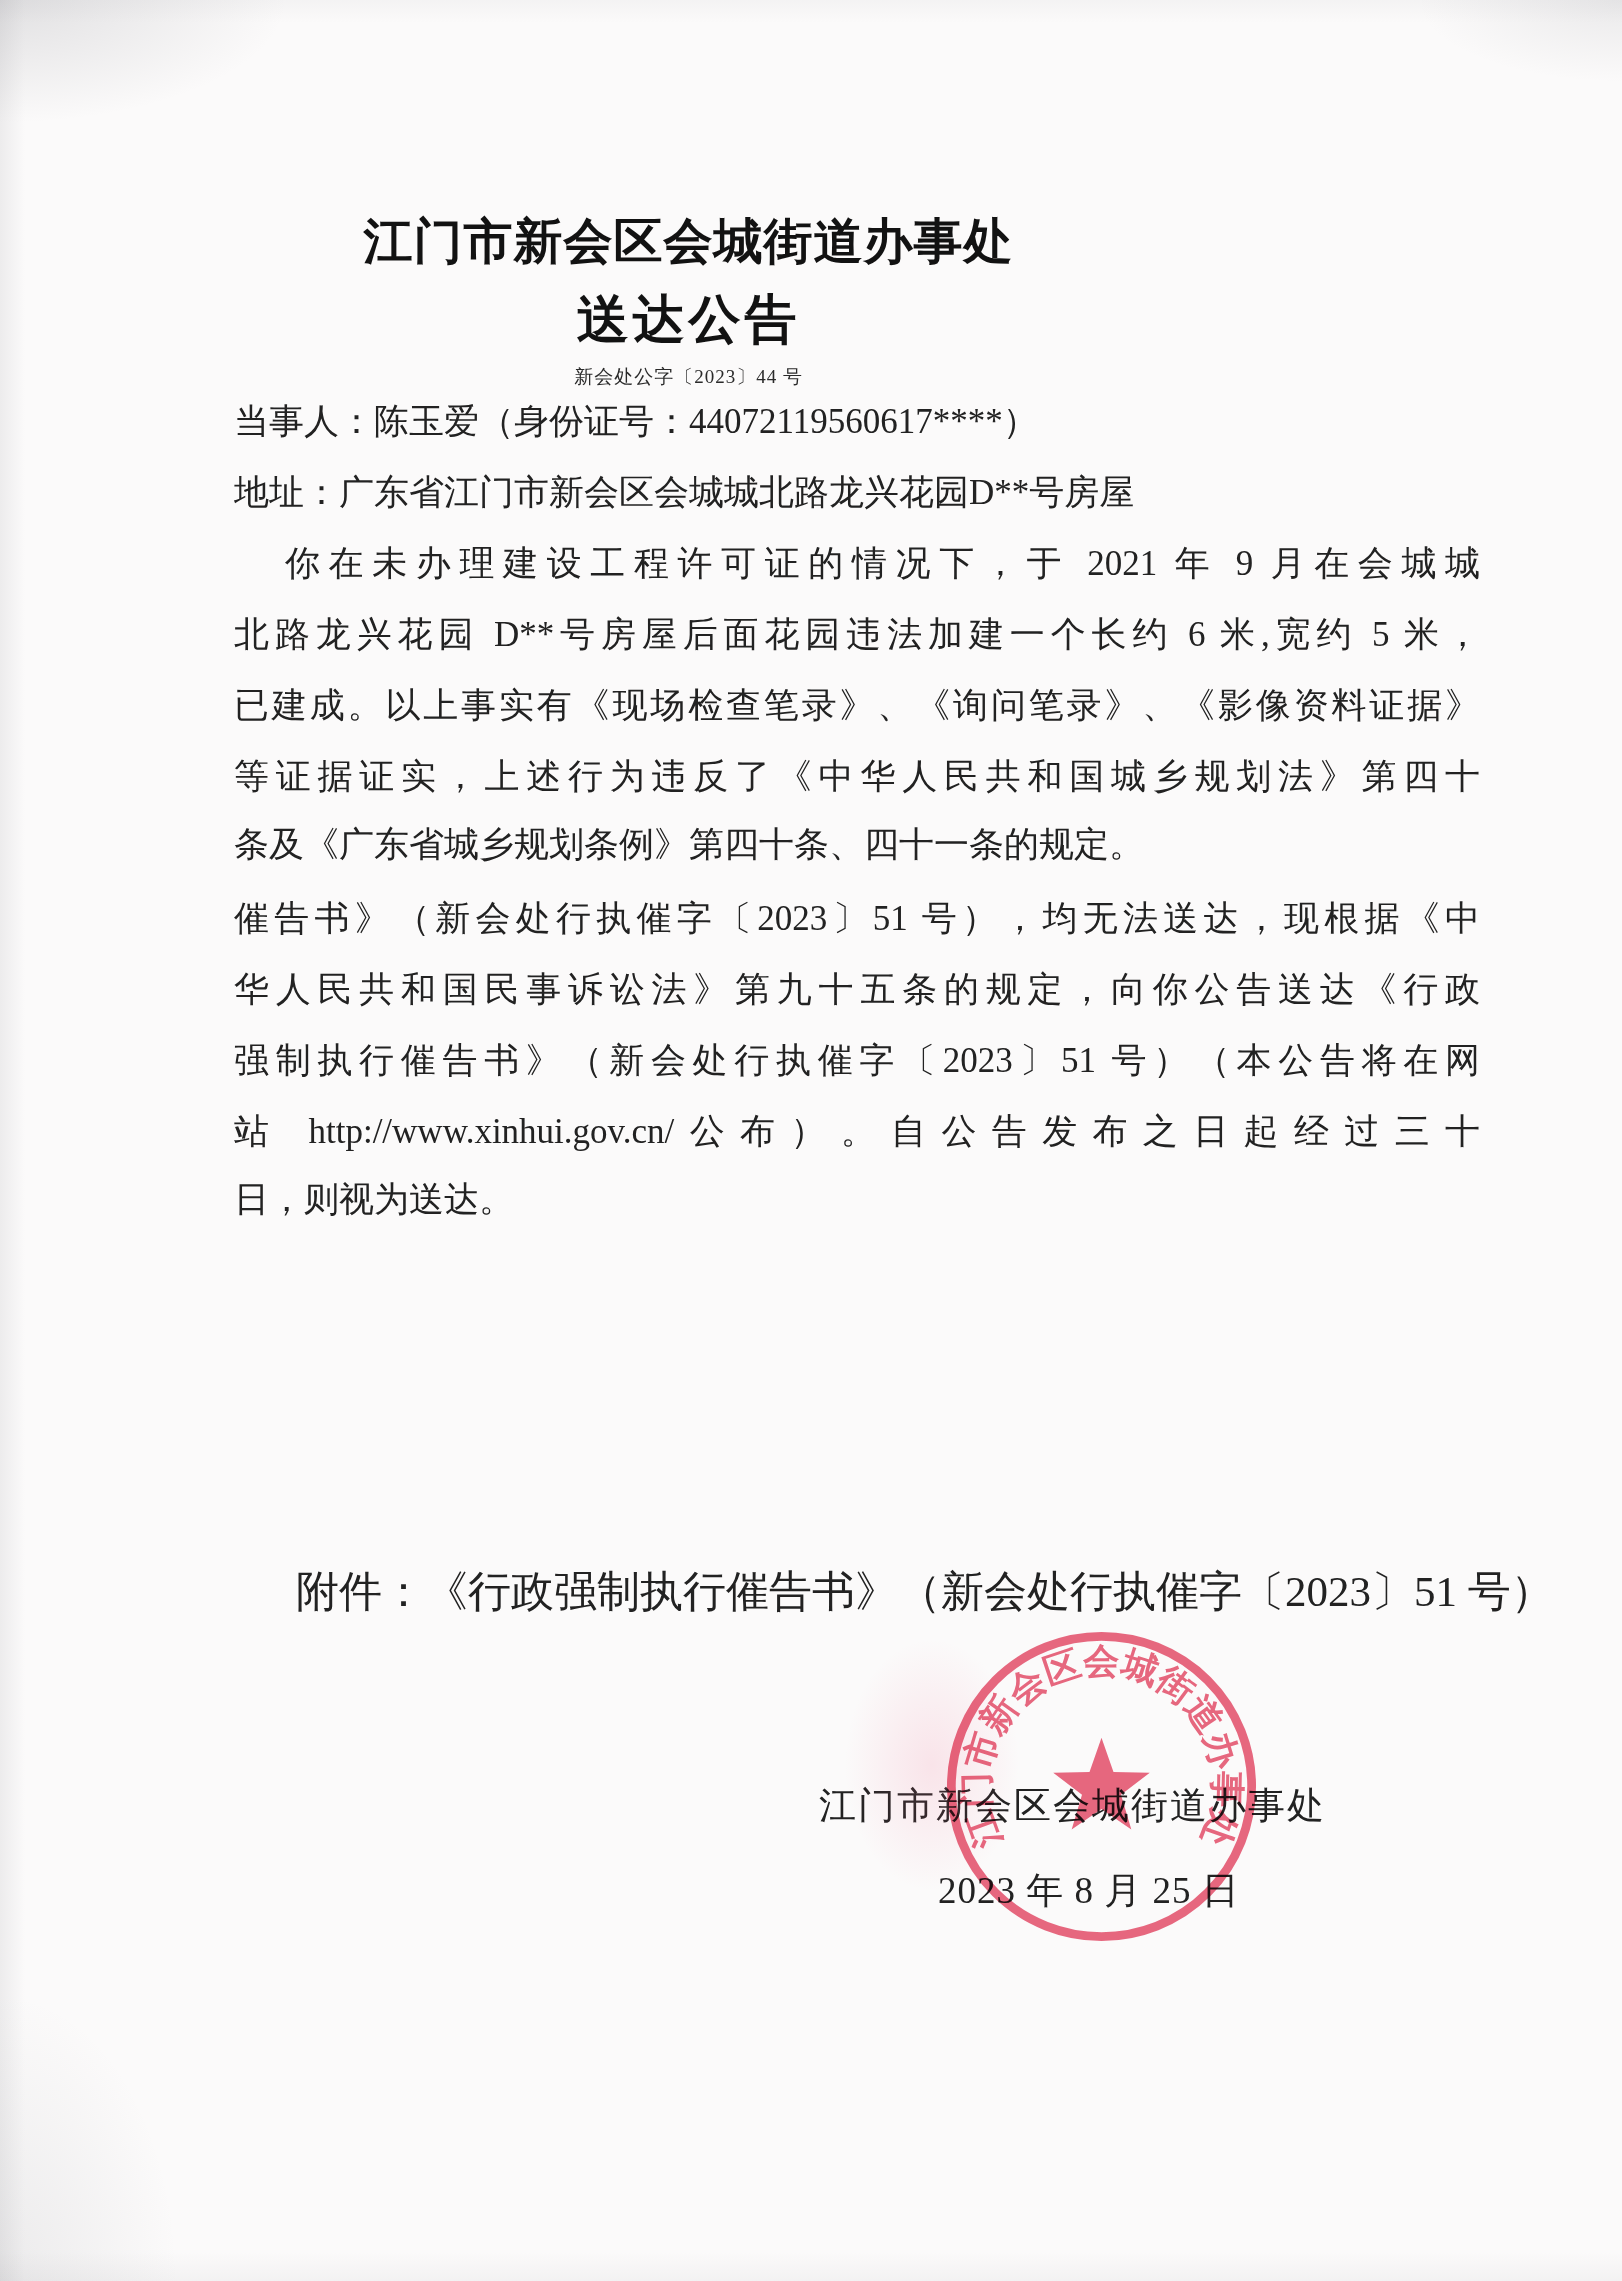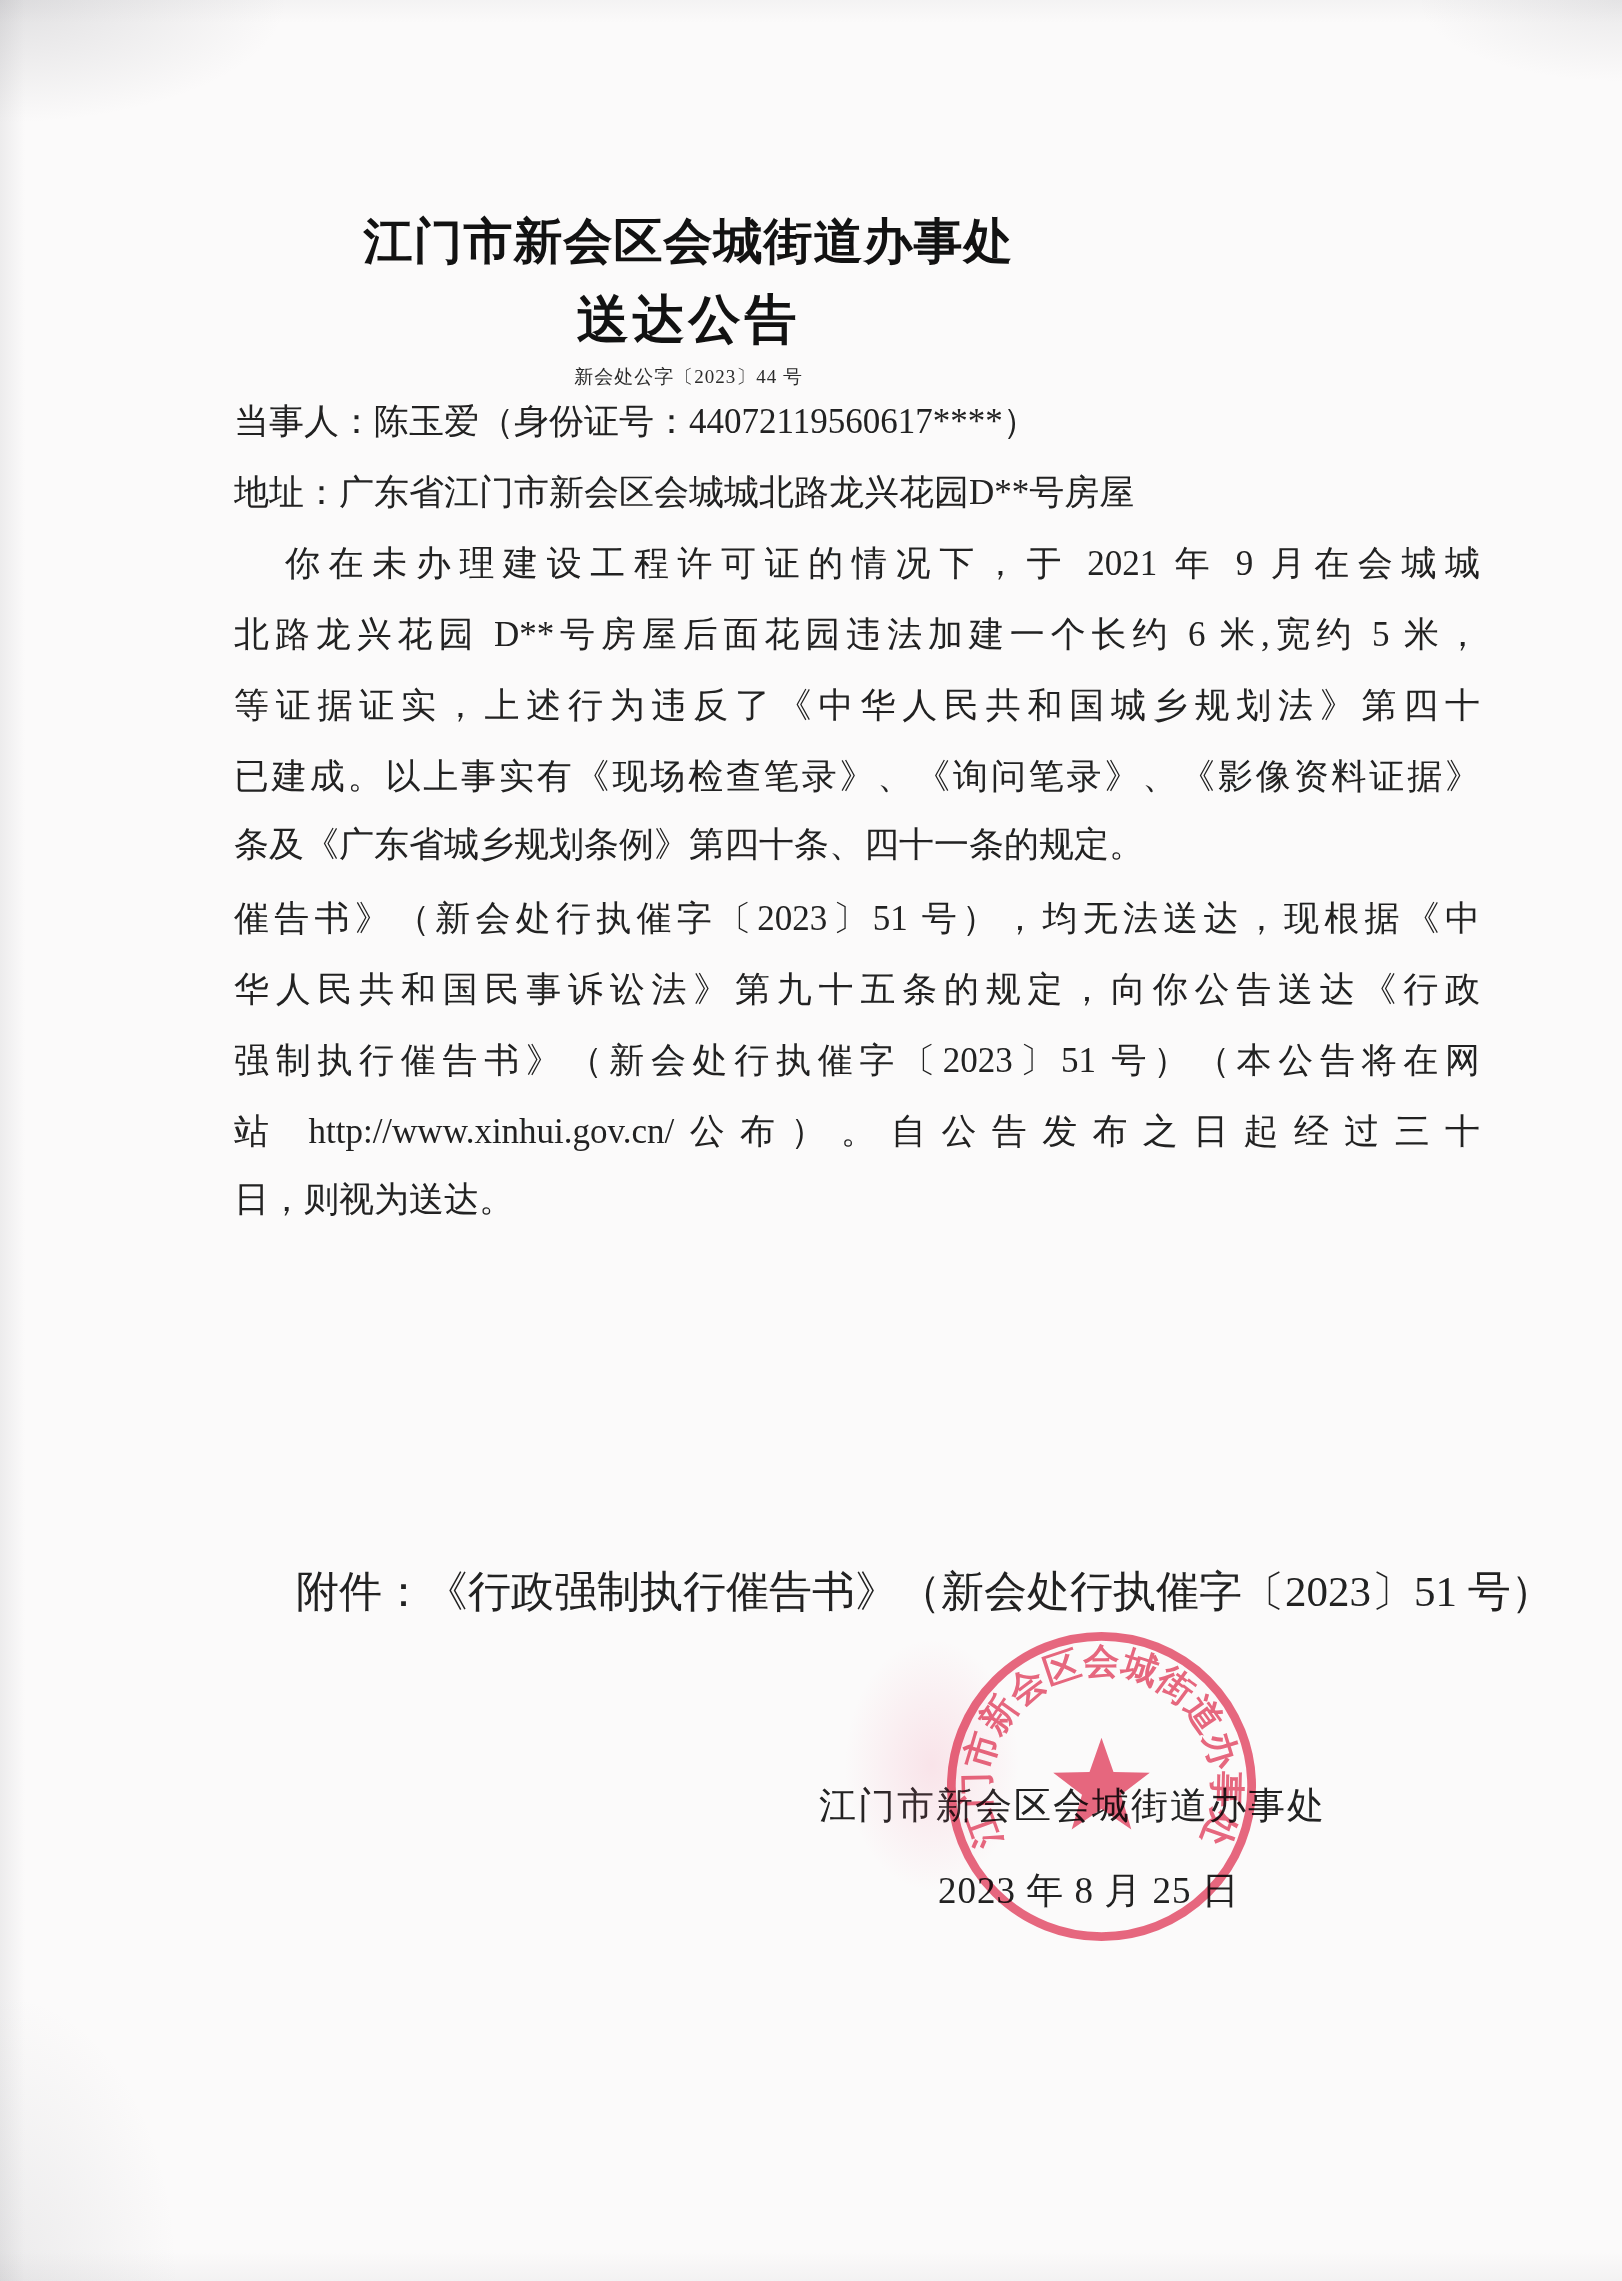--- a/index.html
+++ b/index.html
@@ -71,22 +71,22 @@
     <div class="doc-number">新会处公字〔2023〕44 号</div>
   </div>
 
   <div class="body-text">
     <div class="bline">当事人：陈玉爱（身份证号：44072119560617****）</div>
     <div class="bline">地址：广东省江门市新会区会城城北路龙兴花园D**号房屋</div>
 
     <div>
       <div class="jline indent">你在未办理建设工程许可证的情况下，于 2021 年 9 月在会城城</div>
       <div class="jline">北路龙兴花园 D**号房屋后面花园违法加建一个长约 6 米,宽约 5 米，</div>
+      <div class="jline">已建成。以上事实有《现场检查笔录》、《询问笔录》、《影像资料证据》</div>
       <div class="jline">等证据证实，上述行为违反了《中华人民共和国城乡规划法》第四十</div>
-      <div class="jline">已建成。以上事实有《现场检查笔录》、《询问笔录》、《影像资料证据》</div>
       <div class="jline-end">条及《广东省城乡规划条例》第四十条、四十一条的规定。</div>
     </div>
 
     <div>
       <div class="jline">催告书》（新会处行执催字〔2023〕51 号），均无法送达，现根据《中</div>
       <div class="jline">华人民共和国民事诉讼法》第九十五条的规定，向你公告送达《行政</div>
       <div class="jline">强制执行催告书》（新会处行执催字〔2023〕51 号）（本公告将在网</div>
       <div class="jline">站 http://www.xinhui.gov.cn/公布）。自公告发布之日起经过三十</div>
       <div class="jline-end">日，则视为送达。</div>
     </div>

